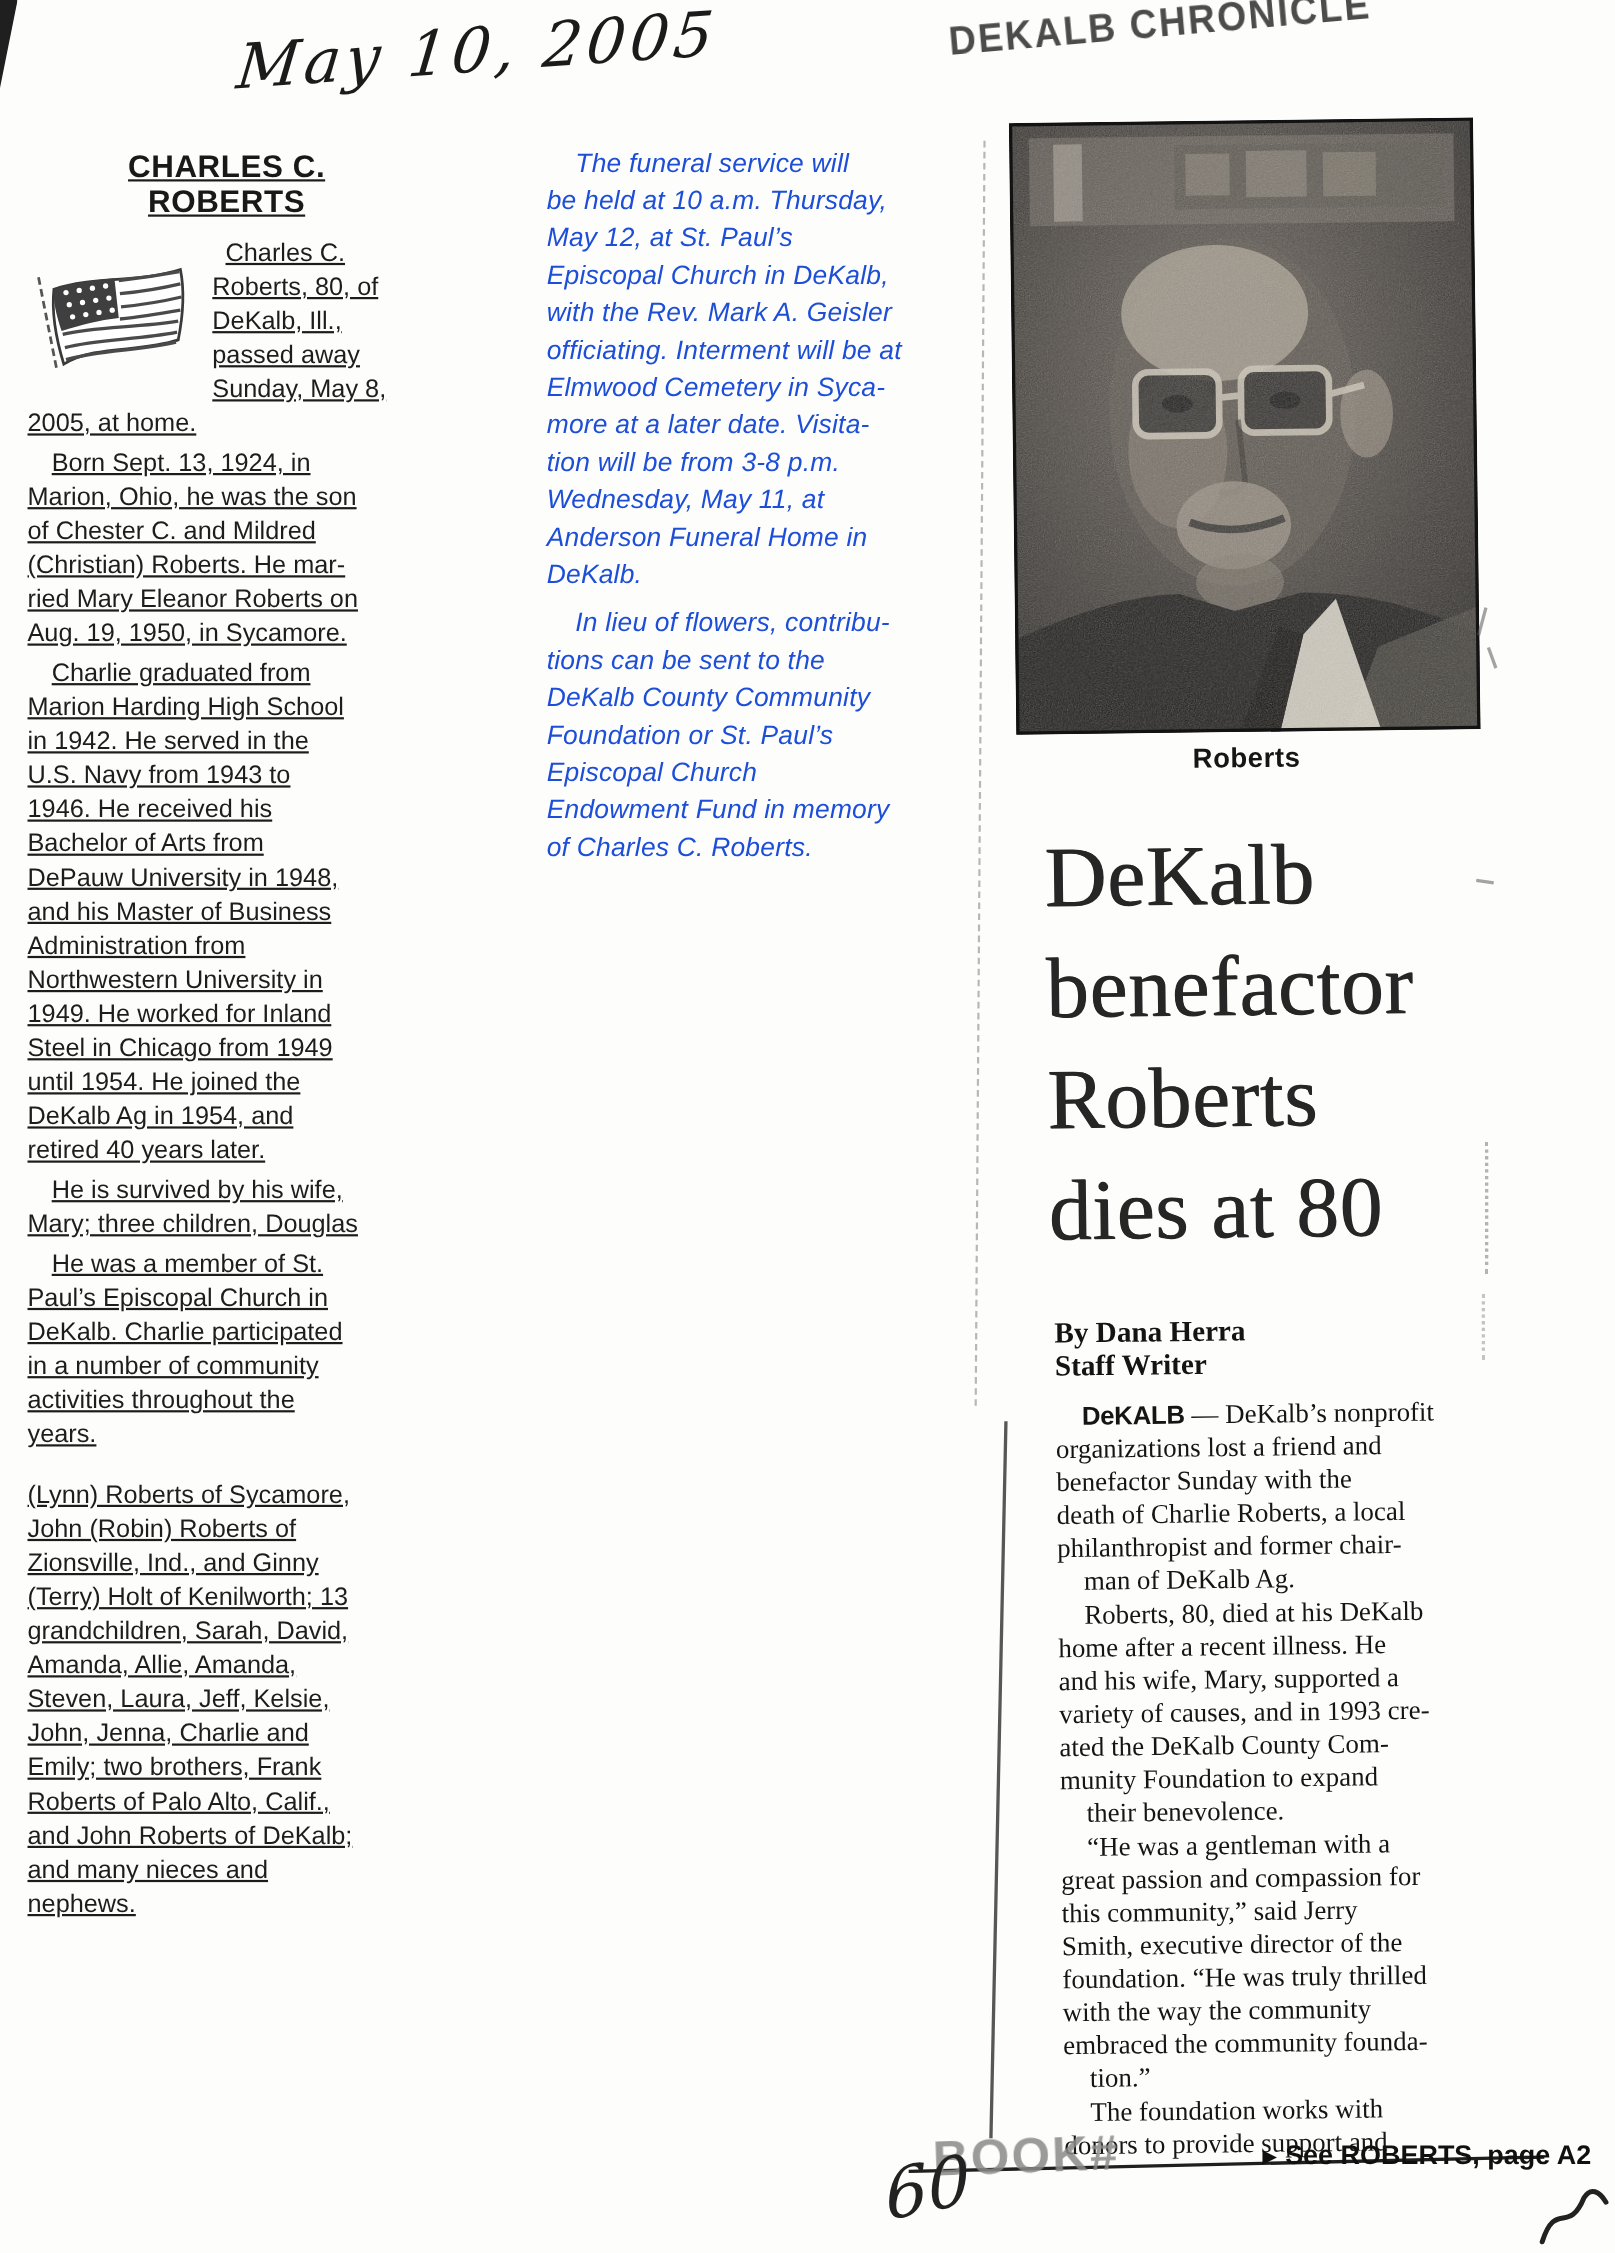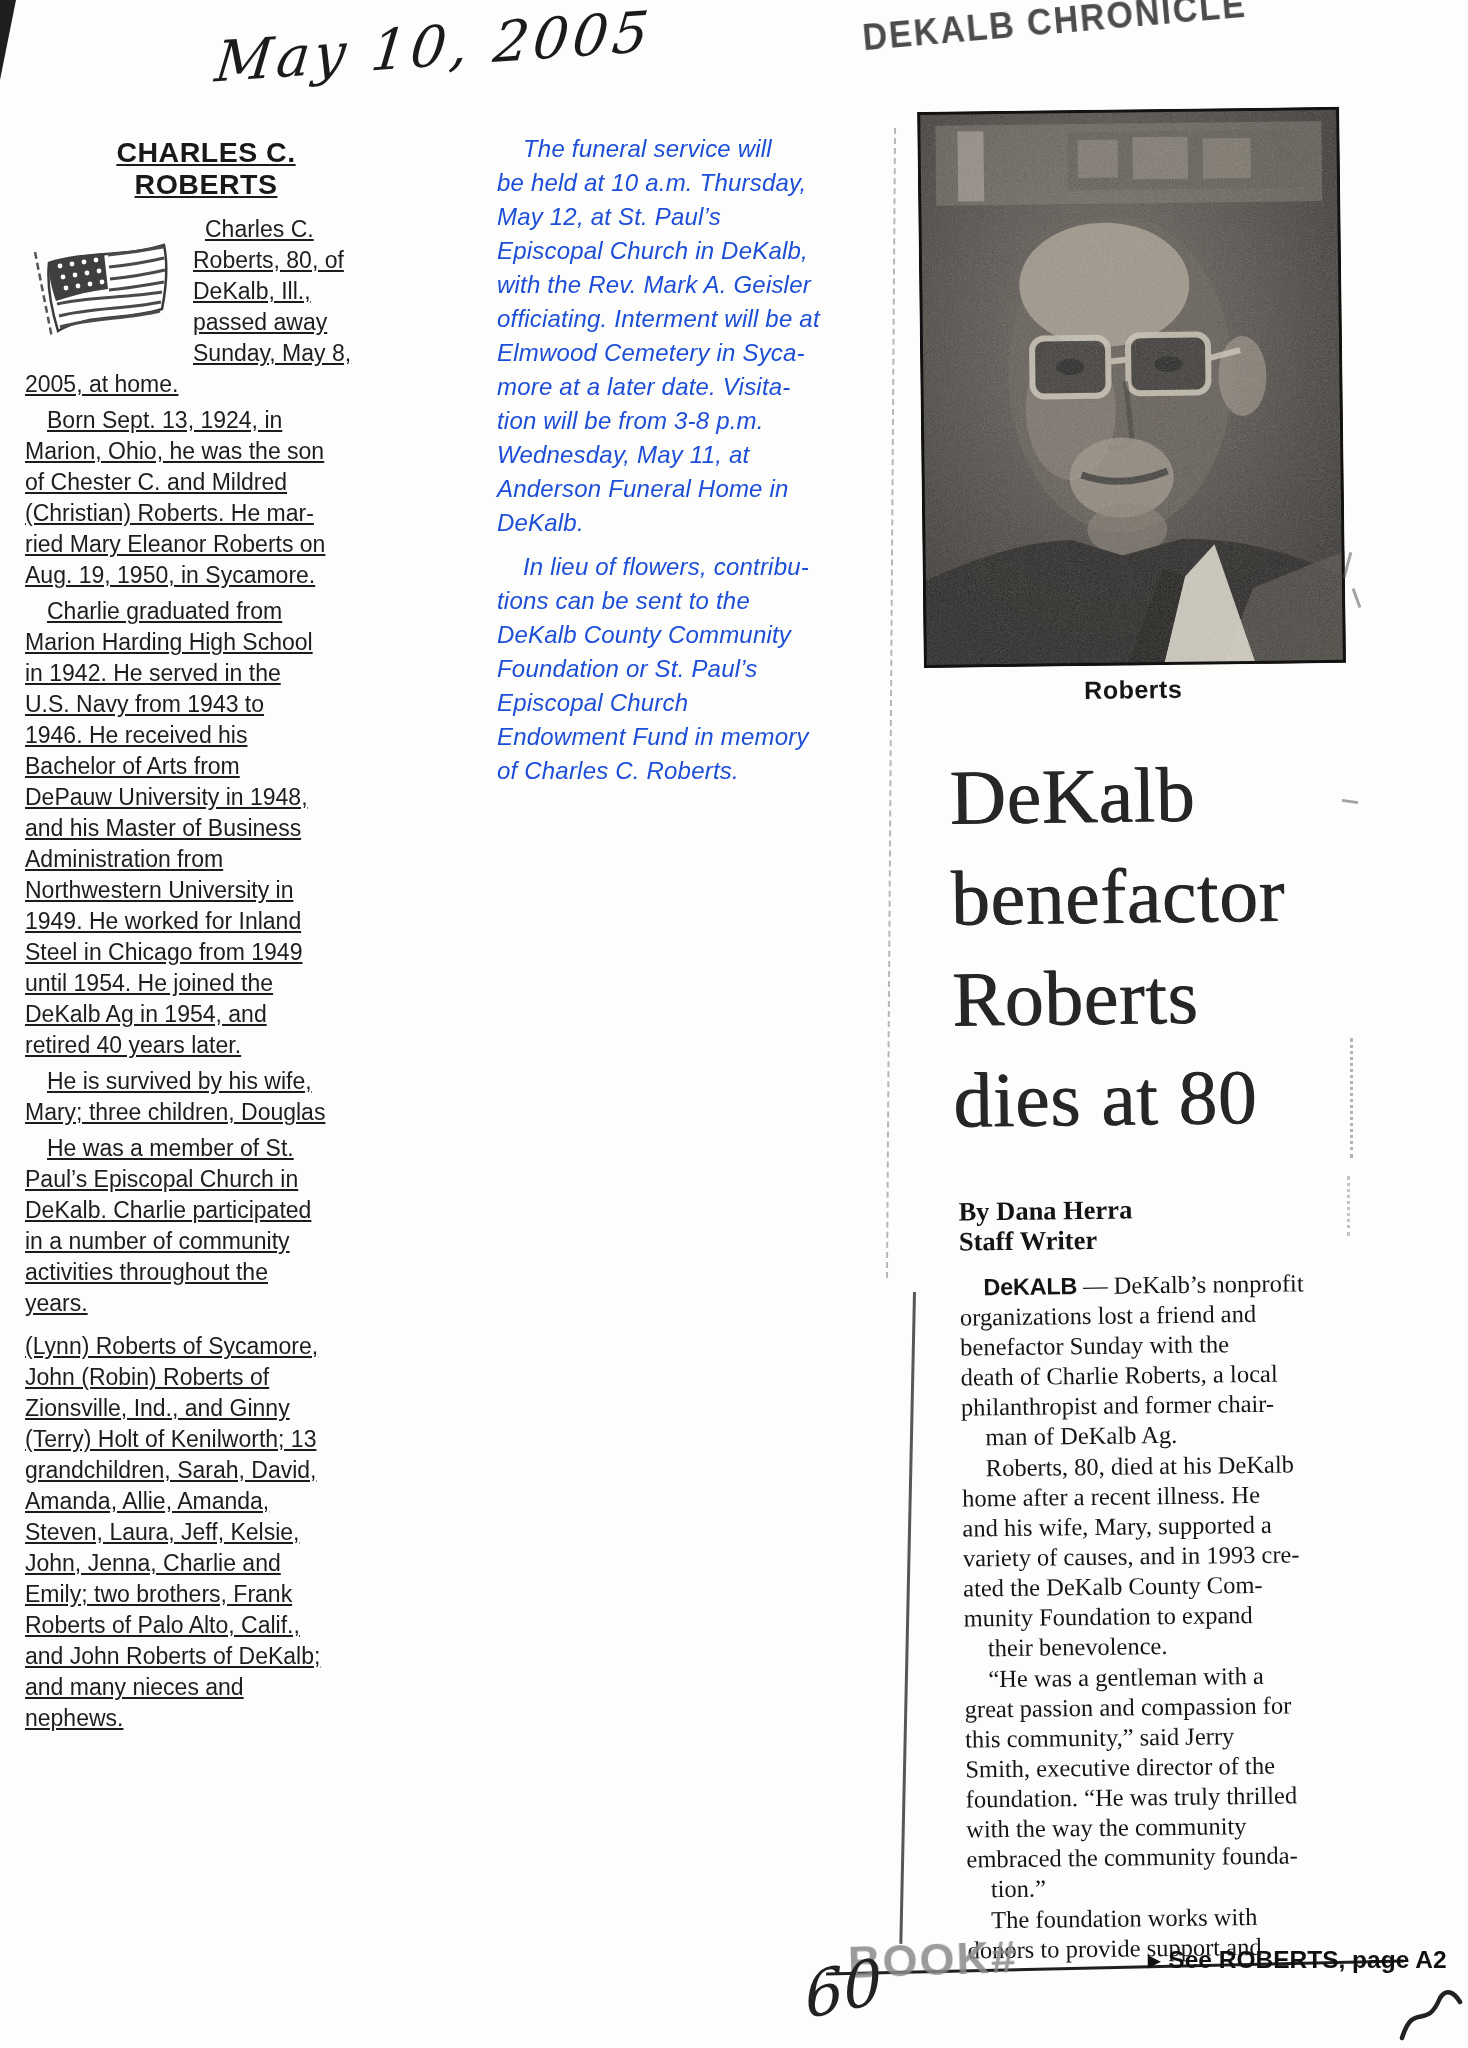--- a/index.html
+++ b/index.html
@@ -15,21 +15,21 @@
   .corner-mark{left:0;top:0;width:16px;height:80px;background:#000;opacity:.88;
     clip-path:polygon(0 0,100% 0,0 100%);}
 
   
   .col-left{left:25px;top:136px;width:362px;text-decoration:underline;}
   .col-left h1{margin:0 0 14px 0;font-size:28.5px;line-height:32px;font-weight:bold;
     text-align:center;letter-spacing:.5px;white-space:pre-line;color:#191919;}
   .col-left p{margin:0 0 5px 0;font-size:23px;line-height:31px;white-space:pre-line;color:#1d1d1d;}
   .col-left p.ind{text-indent:22px;}
   .col-left p.intro{text-indent:12px;}
-  .col-left p.gap{margin-top:12px;}
+  .col-left p.gap{margin-top:24px;}
   .flag-wrap{float:left;width:152px;height:108px;margin:22px 16px 8px 0;}
 
   
   .col-mid{left:497px;top:132px;width:420px;}
   .col-mid p{margin:0 0 10px 0;font-size:24px;line-height:34px;white-space:pre-line;
     text-indent:26px;color:#1d4ed8;letter-spacing:.2px;font-style:italic;}
 
   
   .div-dash{left:890px;top:128px;height:1150px;width:0;border-left:2px dashed #a0a0a0;
     opacity:.75;transform:rotate(.4deg);}

